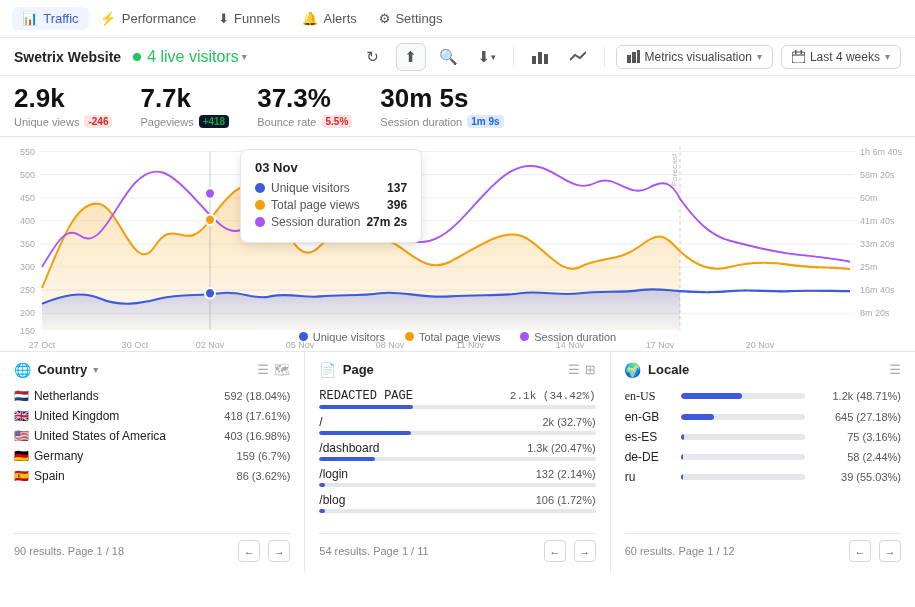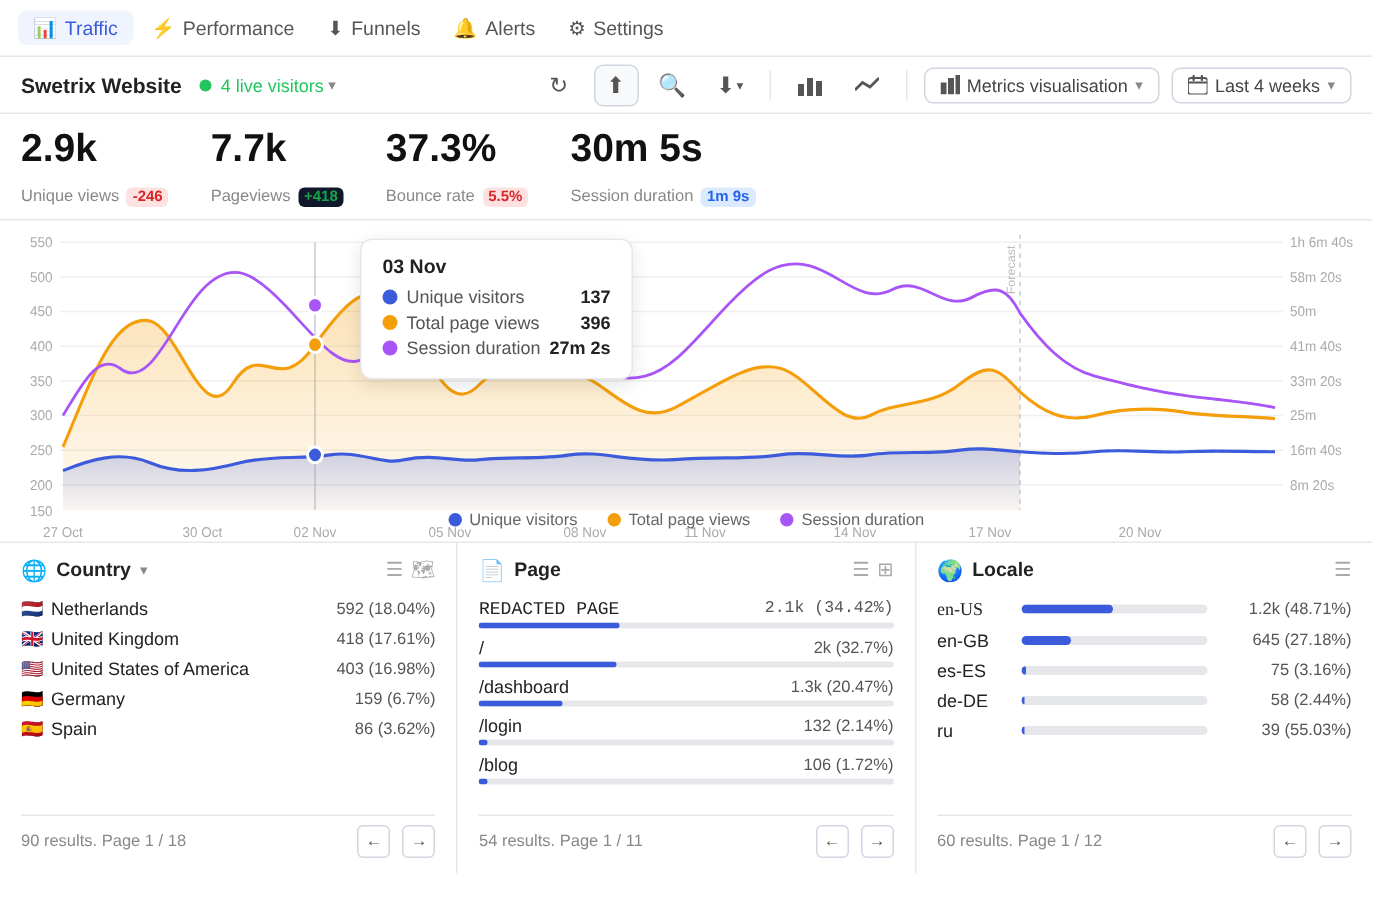--- a/index.html
+++ b/index.html
@@ -4,33 +4,33 @@
   <style>
     * { box-sizing: border-box; margin: 0; padding: 0; }
     body { font-family: -apple-system, BlinkMacSystemFont, 'Segoe UI', sans-serif; font-size: 13px; background: #fff; color: #222; width: 915px; height: 607px; overflow: hidden; }
     .nav-item { display: flex; align-items: center; gap: 5px; padding: 4px 10px; border-radius: 6px; cursor: pointer; font-size: 13px; color: #555; font-weight: 500; }
     .nav-item.active { background: #f0f4ff; color: #3b5bdb; }
 
     
     .header-row { display: flex; align-items: center; padding: 8px 14px; border-bottom: 1px solid #e5e7eb; height: 38px; gap: 8px; }
     .site-name { font-weight: 700; font-size: 14px; margin-right: 4px; }
     .live-dot { width: 8px; height: 8px; background: #22c55e; border-radius: 50%; display: inline-block; margin-right: 3px; }
-    .live-text { color: #22c55e; font-size: 12px; }
+    .live-text { color: #22c55e; font-size: 16px; }
     .spacer { flex: 1; }
     .icon-btn { width: 30px; height: 28px; display: flex; align-items: center; justify-content: center; border-radius: 6px; cursor: pointer; color: #555; font-size: 15px; border: 1px solid transparent; }
     .icon-btn.active { border: 1px solid #d0d7e0; background: #f8f9fa; }
     .divider-v { width: 1px; height: 20px; background: #e5e7eb; margin: 0 3px; }
     .metrics-btn { display: flex; align-items: center; gap: 5px; padding: 4px 10px; border: 1px solid #d0d7e0; border-radius: 6px; font-size: 12px; color: #444; cursor: pointer; background: #fff; }
     .date-btn { display: flex; align-items: center; gap: 5px; padding: 4px 10px; border: 1px solid #d0d7e0; border-radius: 6px; font-size: 12px; color: #444; cursor: pointer; background: #fff; }
 
     
     .stats-row { display: flex; align-items: baseline; padding: 8px 14px; gap: 28px; border-bottom: 1px solid #e5e7eb; }
     .stat-item { display: flex; flex-direction: column; }
     .stat-value { font-size: 26px; font-weight: 700; color: #111; line-height: 1.1; }
-    .stat-label-row { display: flex; align-items: center; gap: 5px; margin-top: 12px; }
+    .stat-label-row { display: flex; align-items: flex-end; gap: 5px; margin-top: 2px; }
     .stat-label { font-size: 11px; color: #888; }
     .stat-badge { font-size: 10px; padding: 1px 4px; border-radius: 4px; font-weight: 600; }
     .badge-red { background: #fee2e2; color: #dc2626; }
     .badge-green { background: #0f172a; color: #16a34a; }
     .badge-blue { background: #dbeafe; color: #2563eb; }
 
     
     .chart-area { position: relative; height: 215px; padding: 4px 0 0 0; border-bottom: 1px solid #e5e7eb; }
     .chart-svg { width: 100%; height: 100%; }
     

